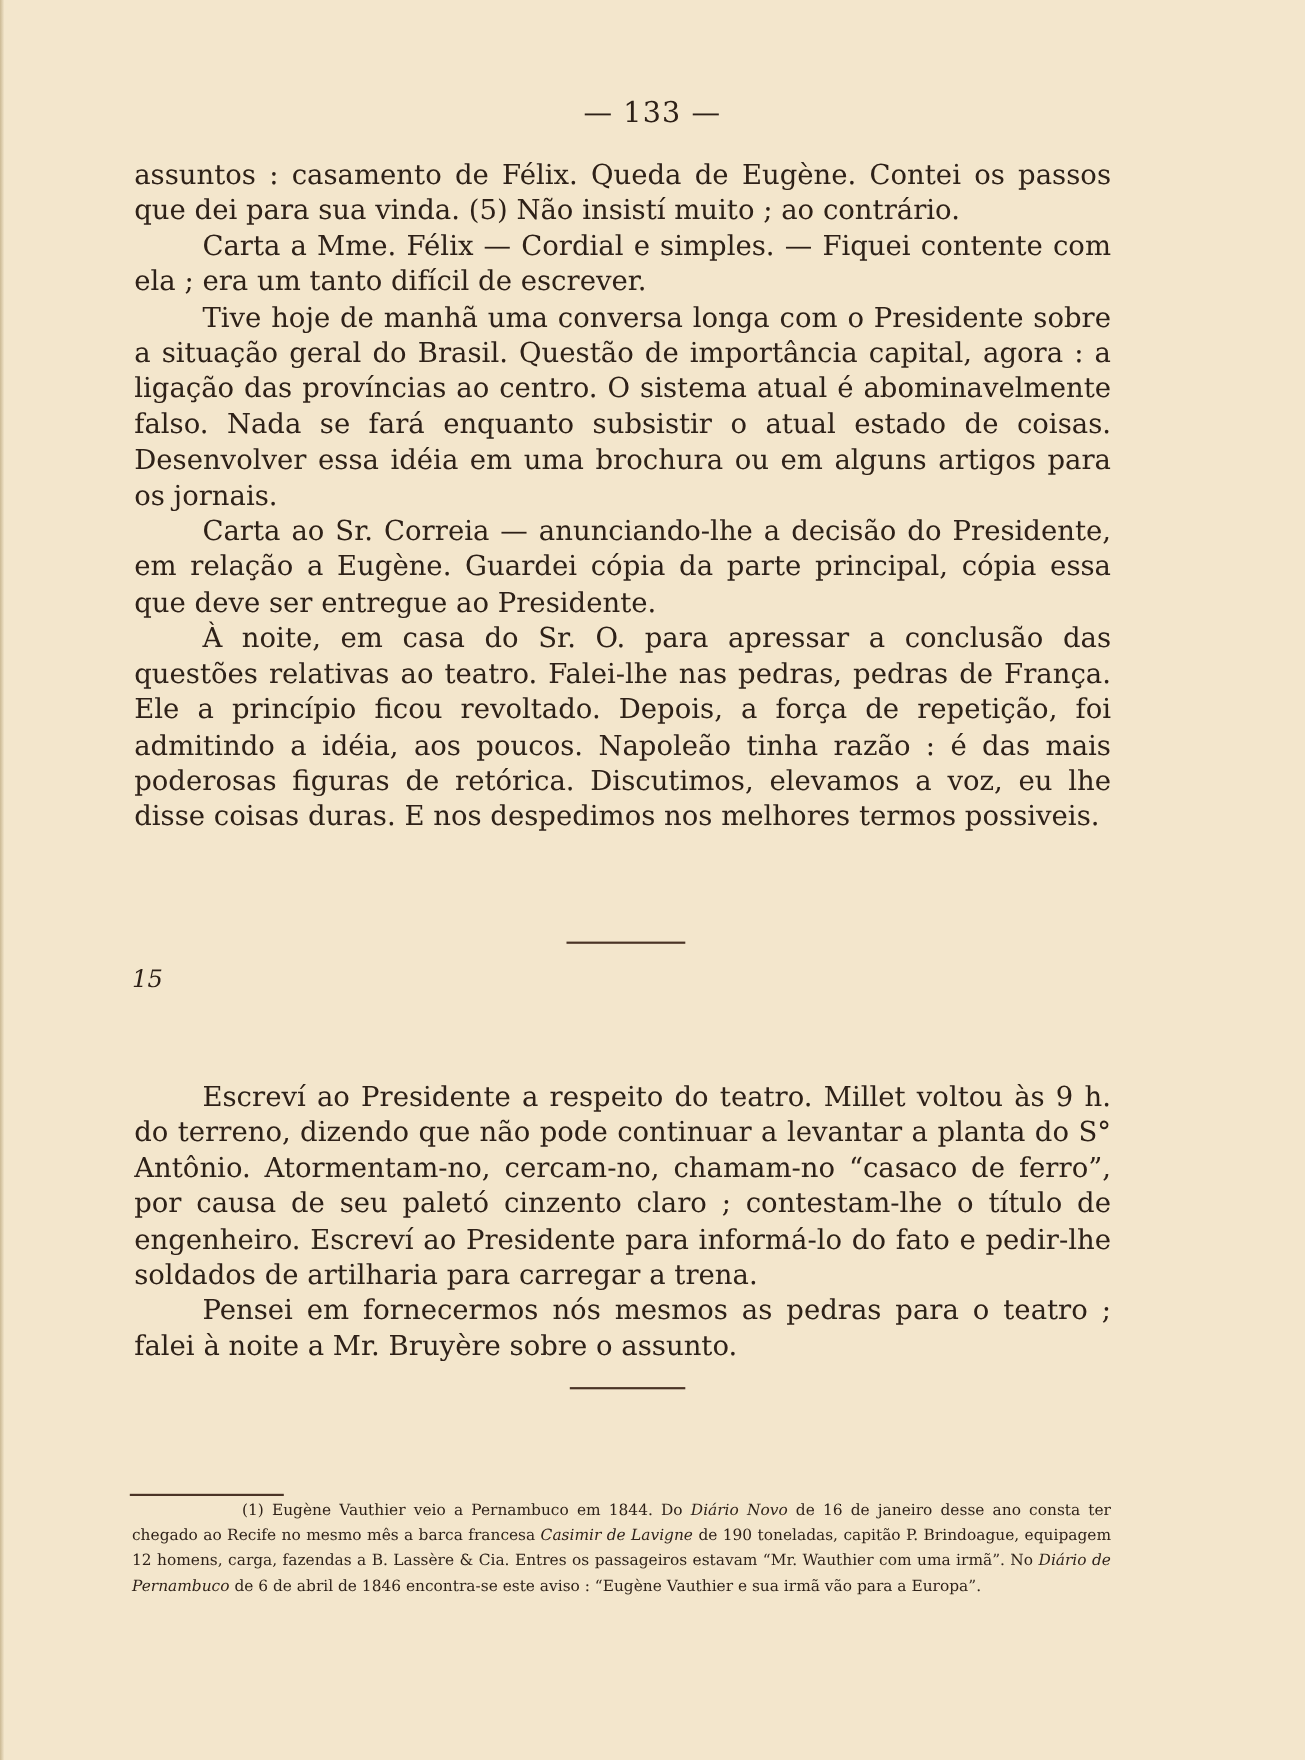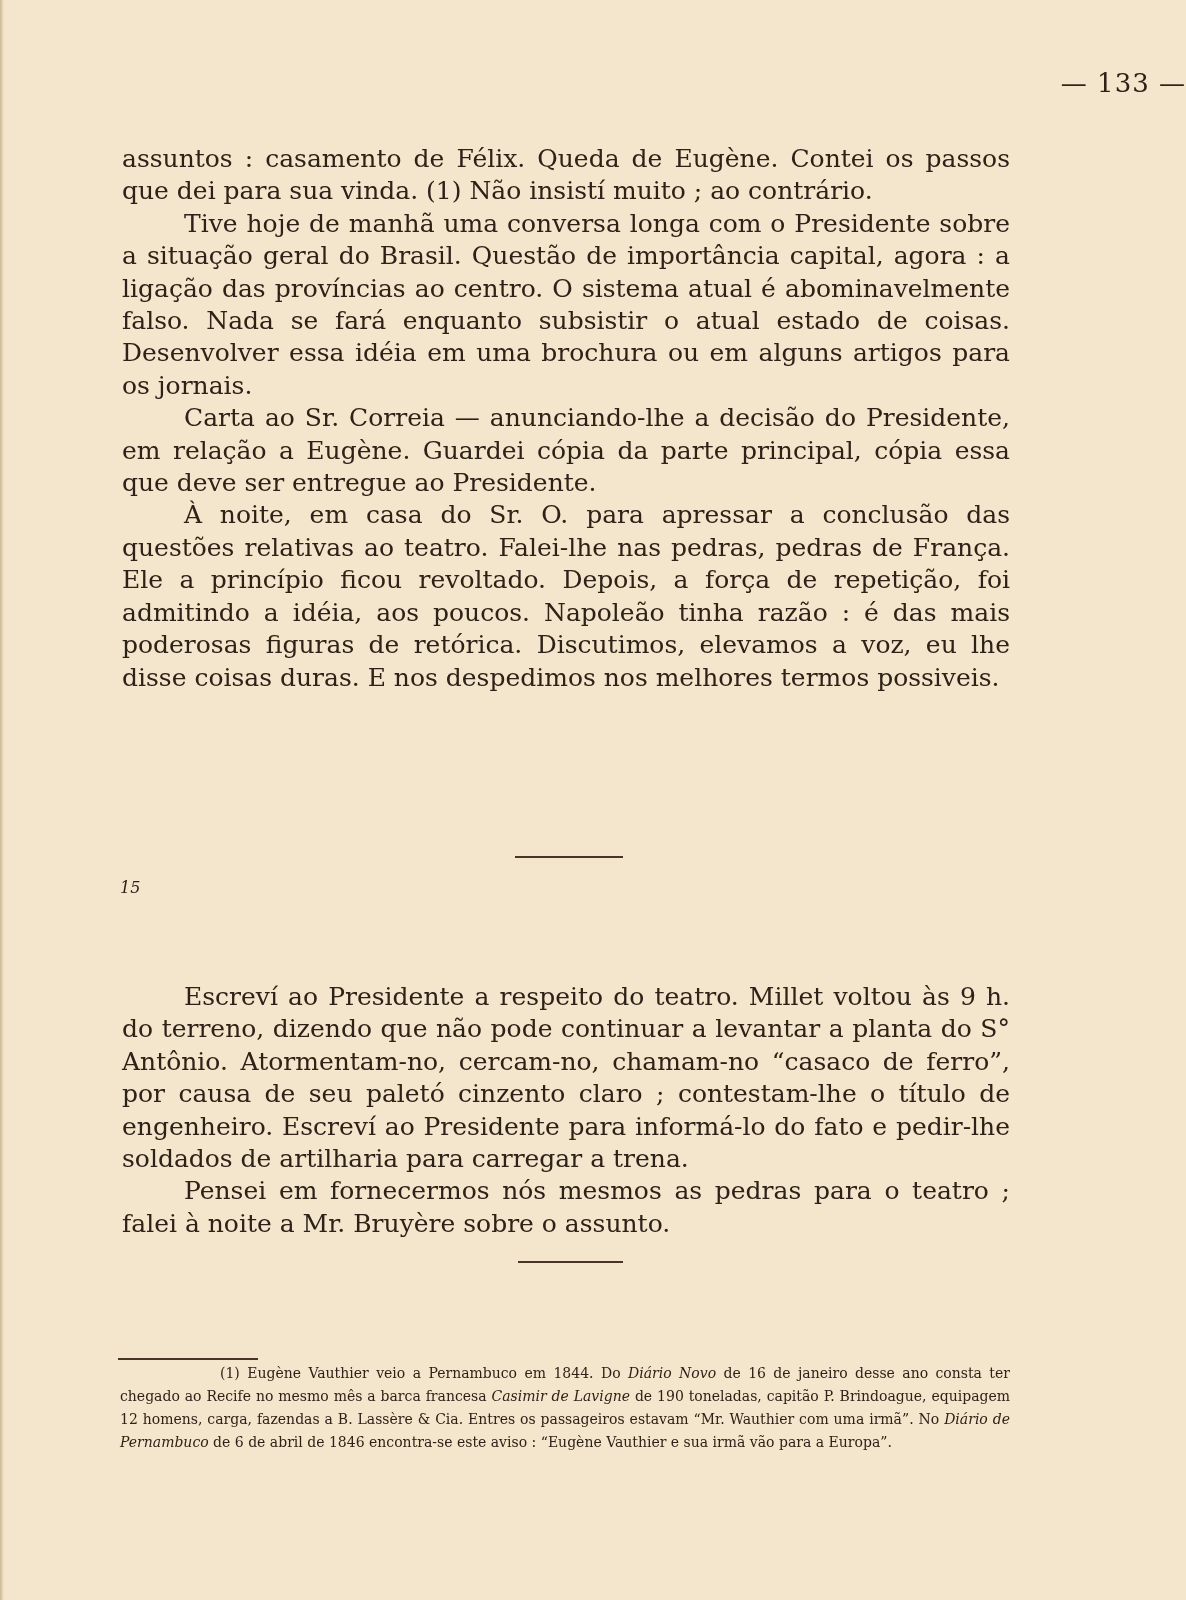--- a/index.html
+++ b/index.html
@@ -9,58 +9,59 @@
     position: relative;
     overflow: hidden;
     font-family: "DejaVu Serif", serif;
     color: #2e2118;
   }
   .page-edge-left {
     position: absolute; left: 0; top: 0; width: 4px; height: 1600px;
     background: linear-gradient(to right, #cbb994, #f3e6cc);
   }
   .page-number {
-    position: absolute; top: 68px; left: 0; width: 100%;
-    text-align: right; font-size: 26px; letter-spacing: 1px;
+    position: absolute; top: 88px; left: 0; width: 100%;
+    text-align: center; font-size: 26px; letter-spacing: 1px;
   }
   .body-text {
     position: absolute; left: 122px; width: 888px;
     font-size: 25px; line-height: 32.4px;
     text-align: justify;
   }
   .body-text p { margin: 0; text-indent: 62px; }
   .body-text p.noindent { text-indent: 0; }
   #block1 { top: 143px; }
   .rule {
     position: absolute; height: 2px; background: #4a3426;
   }
   #rule1 { left: 515px; top: 856px; width: 108px; }
   #rule2 { left: 518px; top: 1261px; width: 105px; }
   #footnote-rule { left: 118px; top: 1358px; width: 140px; height: 1.5px; }
   .entry-number {
     position: absolute; left: 120px; top: 878px;
-    font-style: italic; font-size: 16px;
+    font-style: italic; font-size: 22px;
   }
   #block2 { top: 937px; margin-top: 44px; }
   .footnote {
     position: absolute; left: 120px; top: 1362px; width: 890px;
     font-size: 14px; line-height: 23px; text-align: justify;
   }
   .footnote p { margin: 0; text-indent: 100px; }
   .footnote em { font-style: italic; }
 </style>
 </head>
 <body>
 
 <div class="page-edge-left"></div>
 
 <div class="page-number">— 133 —</div>
 
 <div class="body-text" id="block1">
-  <p class="noindent">assuntos : casamento de Félix. Queda de Eugène. Contei os passos que dei para sua vinda. (1) Não insistí muito ; ao contrário.</p>
+  <p class="noindent">assuntos : casamento de Félix. Queda de Eugène. Contei os passos que dei para sua vinda. (5) Não insistí muito ; ao contrário.</p>
+  <p>Carta a Mme. Félix — Cordial e simples. — Fiquei contente com ela ; era um tanto difícil de escrever.</p>
   <p>Tive hoje de manhã uma conversa longa com o Presidente sobre a situação geral do Brasil. Questão de importância capital, agora : a ligação das províncias ao centro. O sistema atual é abominavelmente falso. Nada se fará enquanto subsistir o atual estado de coisas. Desenvolver essa idéia em uma brochura ou em alguns artigos para os jornais.</p>
   <p>Carta ao Sr. Correia — anunciando-lhe a decisão do Presidente, em relação a Eugène. Guardei cópia da parte principal, cópia essa que deve ser entregue ao Presidente.</p>
   <p>À noite, em casa do Sr. O. para apressar a conclusão das questões relativas ao teatro. Falei-lhe nas pedras, pedras de França. Ele a princípio ficou revoltado. Depois, a força de repetição, foi admitindo a idéia, aos poucos. Napoleão tinha razão : é das mais poderosas figuras de retórica. Discutimos, elevamos a voz, eu lhe disse coisas duras. E nos despedimos nos melhores termos possiveis.</p>
 </div>
 
 <div class="rule" id="rule1"></div>
 
 <div class="entry-number">15</div>
 
 <div class="body-text" id="block2">

